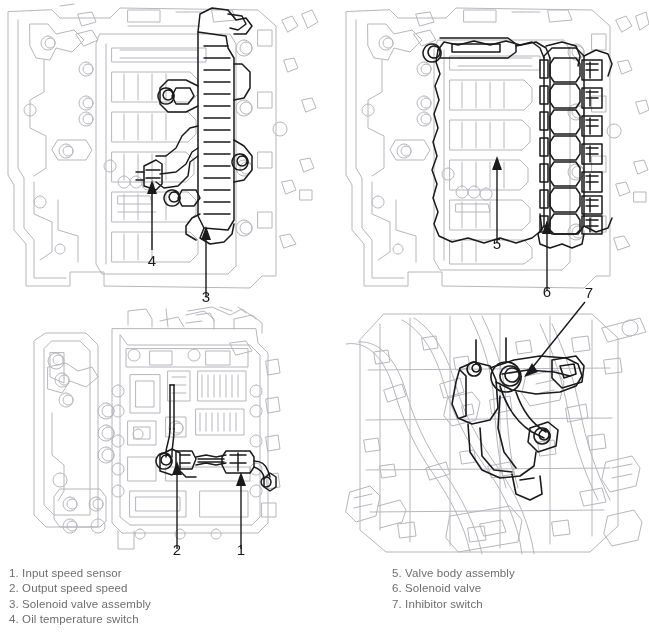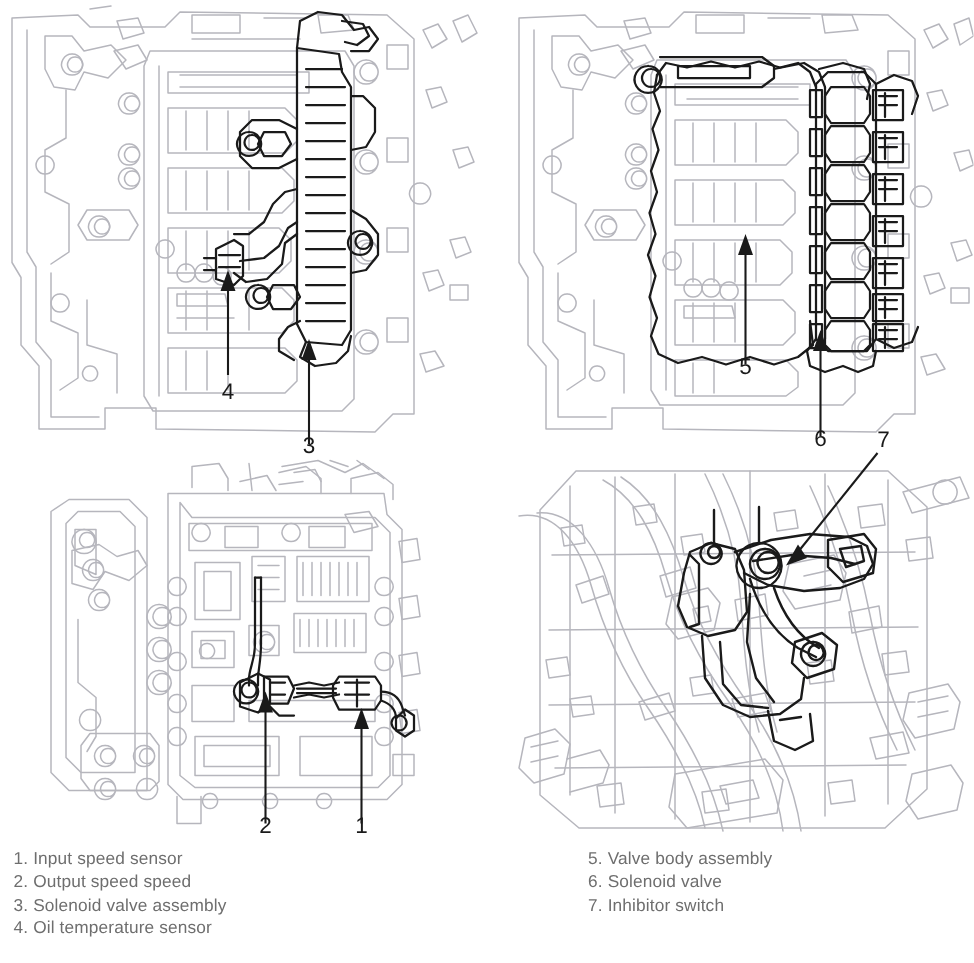--- a/index.html
+++ b/index.html
@@ -540,21 +540,21 @@
     <span class="legend-item">
       <span>2.</span>
       <span>Output speed speed</span>
     </span>
     <span class="legend-item">
       <span>3.</span>
       <span>Solenoid valve assembly</span>
     </span>
     <span class="legend-item">
       <span>4.</span>
-      <span>Oil temperature sensor</span>
+      <span>Oil temperature switch</span>
     </span>
   </div>
 
   <div class="legend" id="legend-right">
     <span class="legend-item">
       <span>5.</span>
       <span>Valve body assembly</span>
     </span>
     <span class="legend-item">
       <span>6.</span>

